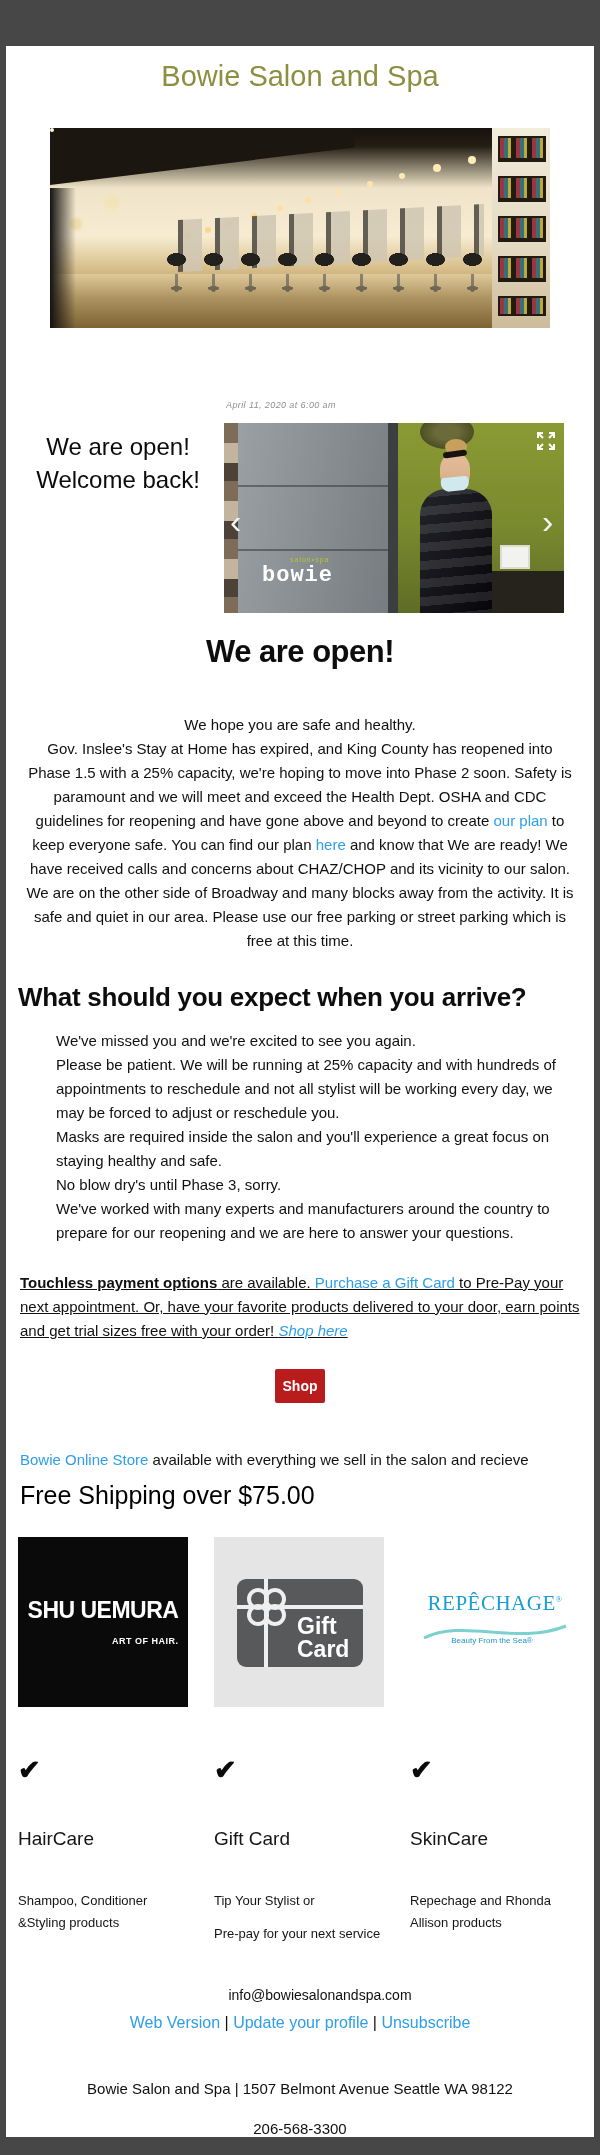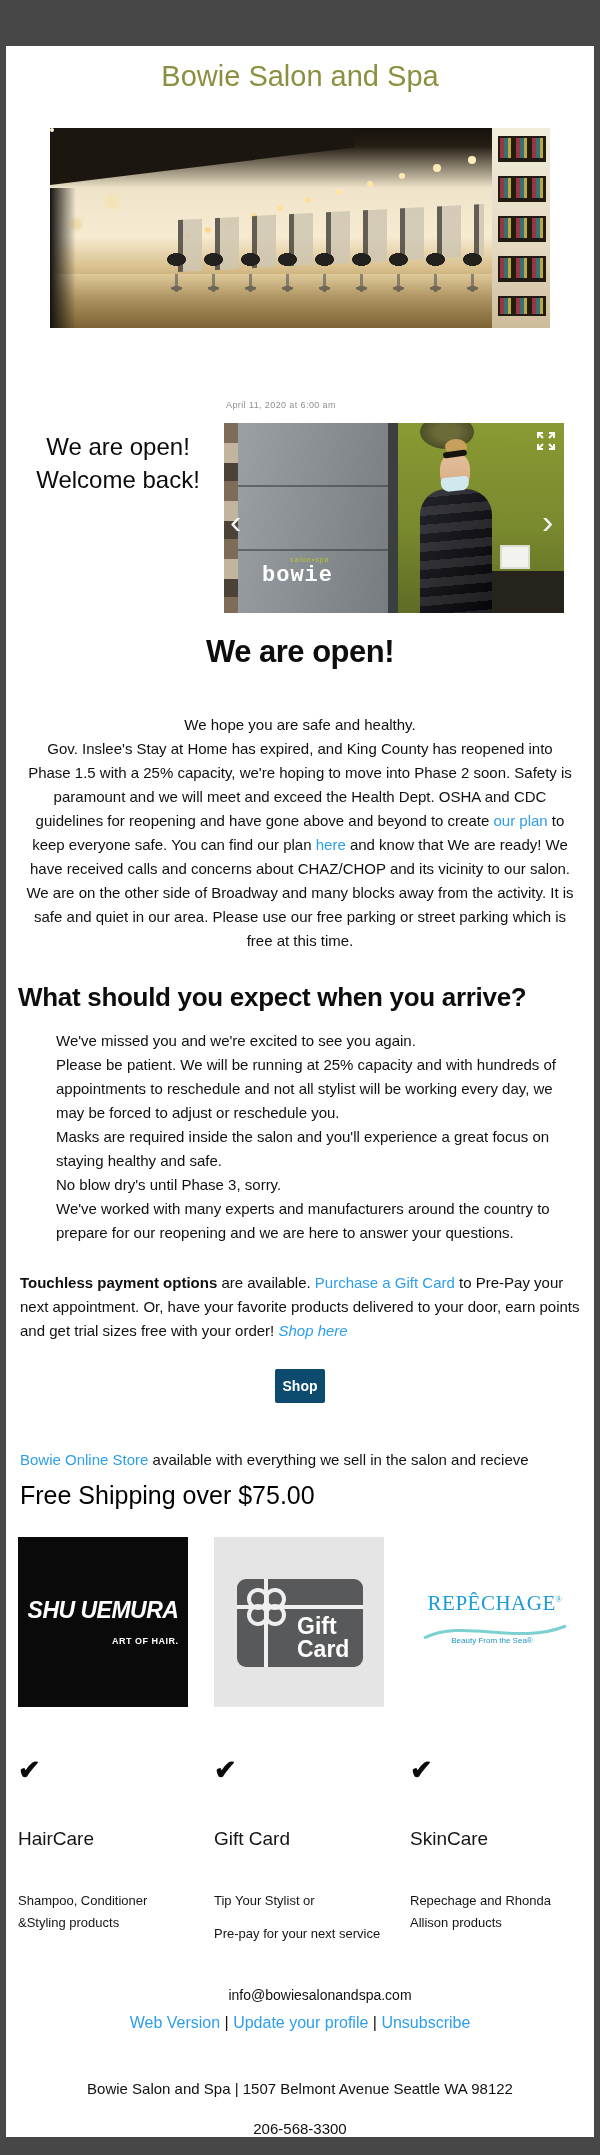--- a/index.html
+++ b/index.html
@@ -67,21 +67,21 @@
   }
   .hero .floor-glow{
     position:absolute;bottom:0;left:0;right:58px;height:54px;
     background:linear-gradient(180deg,rgba(255,241,201,.35),rgba(110,82,36,.45));
   }
   .hero .dark-left{position:absolute;left:0;top:60px;width:26px;height:140px;background:linear-gradient(90deg,#151310,rgba(0,0,0,0));}
   
   .welcome-row{display:flex;margin-top:72px;padding-left:6px;}
   .welcome-text{flex:0 0 212px;text-align:center;padding-top:30px;font-size:24px;line-height:33px;color:#0c0c0c;}
   .embed{width:342px;}
-  .embed-date{font-size:9px;color:#8f8f8f;letter-spacing:.4px;margin:0 0 13px 2px;}
+  .embed-date{font-size:9px;color:#8f8f8f;letter-spacing:.4px;margin:0 0 13px 2px;font-style:italic;}
   .embed-img{
     position:relative;width:340px;height:190px;overflow:hidden;background:#888;
   }
   .ei-tiles{position:absolute;left:0;top:0;width:14px;height:100%;
     background:repeating-linear-gradient(180deg,#7c6c58 0 20px,#c3b49d 20px 40px,#4c4238 40px 58px);}
   .ei-door{position:absolute;left:14px;top:0;width:150px;height:100%;
     background:
       repeating-linear-gradient(180deg,rgba(0,0,0,0) 0 62px,rgba(55,58,60,.55) 62px 64px),
       linear-gradient(100deg,#9aa0a4 0%,#8a9094 45%,#767c80 100%);}
   .ei-doorframe{position:absolute;left:164px;top:0;width:10px;height:100%;background:#3c3f40;}
@@ -114,36 +114,36 @@
     font-weight:900;letter-spacing:-.5px;color:#0d0d0d;
   }
   .intro{margin:42px auto 0;width:552px;text-align:center;font-size:15px;line-height:24px;color:#101010;}
   a.link{color:#2E9EEA;text-decoration:none;cursor:pointer;}
   .h-expect{
     margin:28px 0 0;padding-left:12px;font-size:26px;line-height:32px;
     font-weight:800;letter-spacing:-.3px;color:#0d0d0d;
   }
   .expect-list{margin:16px 0 0;padding:0 34px 0 50px;list-style:none;font-size:15px;line-height:24px;color:#101010;}
   .expect-list li{margin:0;}
-  .touchless{margin:26px 0 0;padding:0 14px;font-size:15px;line-height:24px;color:#101010;}
+  .touchless{margin:26px 0 0;padding:0 14px;font-size:15px;line-height:24px;color:#101010;text-decoration:underline;}
   .touchless b{font-weight:700;}
   .shop-btn{
     display:block;margin:26px auto 0;width:50px;height:34px;border:none;border-radius:2px;
-    background:#0c4a6e;color:#fff;font-family:"Liberation Sans",sans-serif;
+    background:#b91c1c;color:#fff;font-family:"Liberation Sans",sans-serif;
     font-size:14px;font-weight:700;cursor:pointer;
   }
   .store-line{margin:46px 0 0;padding:0 14px;font-size:15px;line-height:22px;}
   .free-ship{margin:8px 0 0;padding:0 14px;font-size:25px;line-height:32px;color:#000;}
   
   .grid{display:flex;margin-top:26px;}
   .col{width:196px;box-sizing:border-box;padding:0 0 0 12px;}
   .tile{width:170px;height:170px;position:relative;overflow:hidden;}
   .tile-shu{background:#0a0a0a;display:flex;align-items:center;justify-content:center;}
   .shu-wrap{text-align:right;}
-  .shu-name{color:#fff;font-size:23px;font-weight:800;letter-spacing:-.5px;line-height:24px;font-style:italic;}
+  .shu-name{color:#fff;font-size:23px;font-weight:800;letter-spacing:-.5px;line-height:24px;}
   .shu-tag{color:#fff;font-size:9px;font-weight:700;letter-spacing:.5px;margin-top:14px;}
   .tile-gift{background:#e5e5e5;}
   .tile-rep{background:#fff;}
   .rep-name{margin-top:54px;text-align:center;font-family:"Liberation Serif",serif;
     font-size:21px;letter-spacing:.5px;color:#1A9CD7;white-space:nowrap;}
   .rep-reg{font-size:8px;vertical-align:super;}
   .rep-wave{display:block;margin:2px auto 0;}
   .rep-tagline{text-align:center;padding-right:6px;font-size:8px;color:#2196C8;margin-top:-8px;}
   .check{font-size:27px;font-weight:700;color:#0a0a0a;margin-top:22px;line-height:30px;}
   .prod-title{font-size:19px;color:#151515;margin-top:16px;line-height:24px;}

